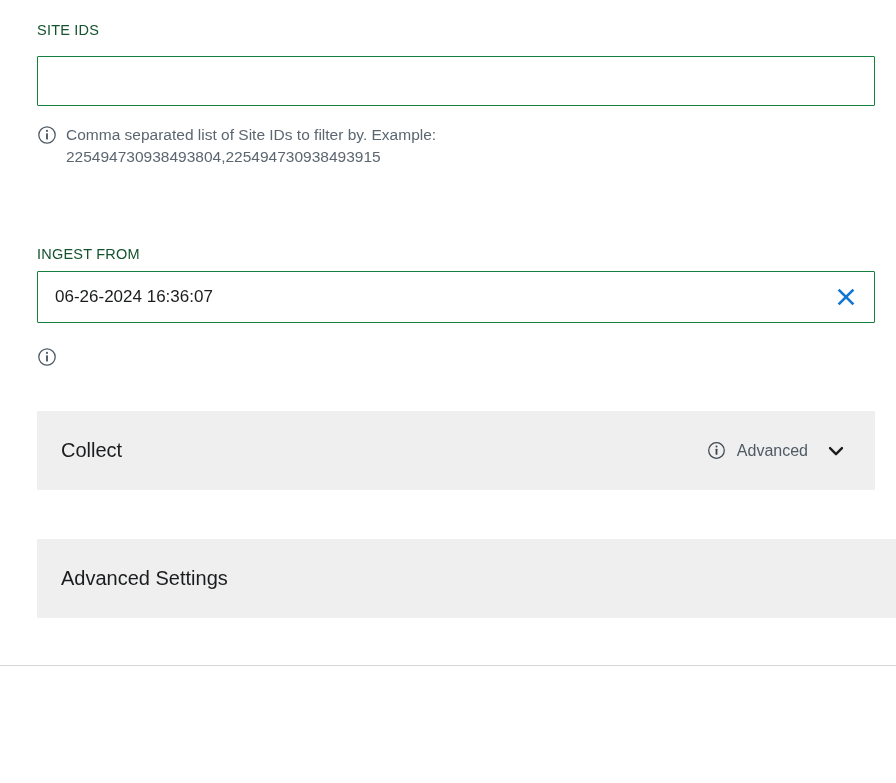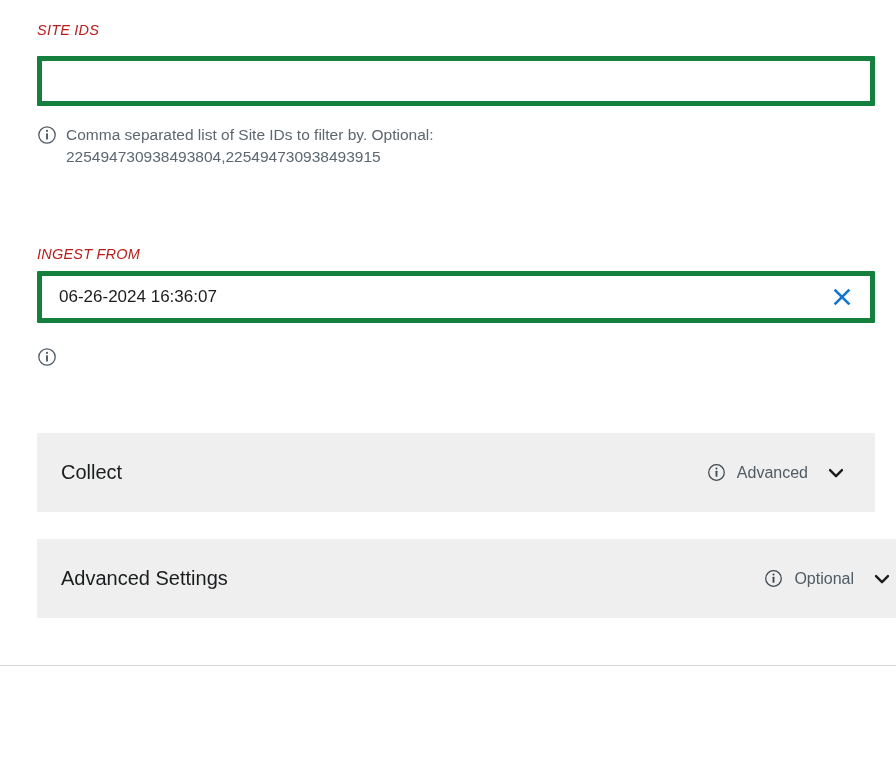--- a/index.html
+++ b/index.html
@@ -22,29 +22,28 @@
   .form-area {
     position: absolute;
     left: 0; top: 0; right: 0;
     padding: 0;
   }
 
   .field-label {
     position: absolute;
     font-size: 14.5px;
     letter-spacing: .015em;
-    color: #b91c1c;
+    color: #14532d;
     text-transform: none;
-    font-style: italic;
   }
 
   .text-input {
     position: absolute;
     background: #ffffff;
-    border: 5px solid #15803d;
+    border: 1px solid #15803d;
     border-radius: 1px;
   }
   .text-input .value {
     position: absolute;
     left: 17px;
     top: 50%;
     transform: translateY(-50%);
     font-size: 17px;
     color: #1a1c1e;
     white-space: nowrap;
@@ -127,21 +126,21 @@
     </div>
 
     <div class="helper" style="left:37px; top:124px; width:520px;">
       <span class="info-wrap">
         <svg class="icon" width="20" height="20" viewBox="0 0 20 20" aria-hidden="true">
           <circle cx="10" cy="10" r="8.2" fill="none" stroke="#4e5a64" stroke-width="1.3"></circle>
           <circle cx="10" cy="5.9" r="1.05" fill="#4e5a64"></circle>
           <rect x="9.05" y="8.2" width="1.9" height="6.4" rx="0.5" fill="#4e5a64"></rect>
         </svg>
       </span>
-      <span class="htext">Comma separated list of Site IDs to filter by. Optional: 225494730938493804,225494730938493915</span>
+      <span class="htext">Comma separated list of Site IDs to filter by. Example: 225494730938493804,225494730938493915</span>
     </div>
 
     <div class="field-label" style="left:37px; top:238px;margin-top:8px;">INGEST FROM</div>
 
     <div class="text-input" style="left:37px; top:271px; width:838px; height:52px;">
       <span class="value">06-26-2024 16:36:07</span>
       <span class="clear-btn">
         <svg class="icon" width="24" height="24" viewBox="0 0 24 24" aria-hidden="true">
           <path d="M4.6 4.6 L19.4 19.4 M19.4 4.6 L4.6 19.4" stroke="#1276d3" stroke-width="2.7" stroke-linecap="butt"></path>
         </svg>
@@ -152,56 +151,41 @@
       <span class="info-wrap">
         <svg class="icon" width="20" height="20" viewBox="0 0 20 20" aria-hidden="true">
           <circle cx="10" cy="10" r="8.2" fill="none" stroke="#4e5a64" stroke-width="1.3"></circle>
           <circle cx="10" cy="5.9" r="1.05" fill="#4e5a64"></circle>
           <rect x="9.05" y="8.2" width="1.9" height="6.4" rx="0.5" fill="#4e5a64"></rect>
         </svg>
       </span>
     </div>
   </div>
 
-  <div class="accordion" style="left:37px; top:433px; width:838px; height:79px;gap:9px;">
+  <div class="accordion" style="left:37px; top:411px; width:838px; height:79px;gap:9px;">
     <span class="acc-title">Collect</span>
     <span class="acc-right">
       <span>
         <svg class="icon" width="19" height="19" viewBox="0 0 20 20" aria-hidden="true">
           <circle cx="10" cy="10" r="8.2" fill="none" stroke="#3c464f" stroke-width="1.3"></circle>
           <circle cx="10" cy="5.9" r="1.05" fill="#3c464f"></circle>
           <rect x="9.05" y="8.2" width="1.9" height="6.4" rx="0.5" fill="#3c464f"></rect>
         </svg>
       </span>
       <span class="acc-status">Advanced</span>
       <span class="chev">
         <svg class="icon" width="22" height="22" viewBox="0 0 24 24" aria-hidden="true">
           <path d="M5.5 8.8 L12 15.4 L18.5 8.8" fill="none" stroke="#1a1c1e" stroke-width="2.6" stroke-linecap="round" stroke-linejoin="round"></path>
         </svg>
       </span>
     </span>
   </div>
 
   <div class="accordion" style="left:37px; top:539px; width:884px; height:79px;">
     <span class="acc-title">Advanced Settings</span>
-    <span class="acc-right">
-      <span>
-        <svg class="icon" width="19" height="19" viewBox="0 0 20 20" aria-hidden="true">
-          <circle cx="10" cy="10" r="8.2" fill="none" stroke="#3c464f" stroke-width="1.3"></circle>
-          <circle cx="10" cy="5.9" r="1.05" fill="#3c464f"></circle>
-          <rect x="9.05" y="8.2" width="1.9" height="6.4" rx="0.5" fill="#3c464f"></rect>
-        </svg>
-      </span>
-      <span class="acc-status">Optional</span>
-      <span class="chev">
-        <svg class="icon" width="22" height="22" viewBox="0 0 24 24" aria-hidden="true">
-          <path d="M5.5 8.8 L12 15.4 L18.5 8.8" fill="none" stroke="#1a1c1e" stroke-width="2.6" stroke-linecap="round" stroke-linejoin="round"></path>
-        </svg>
-      </span>
-    </span>
   </div>
 
   <div class="footer-divider"></div>
   <div class="footer">
 
     
 
     
 
     

